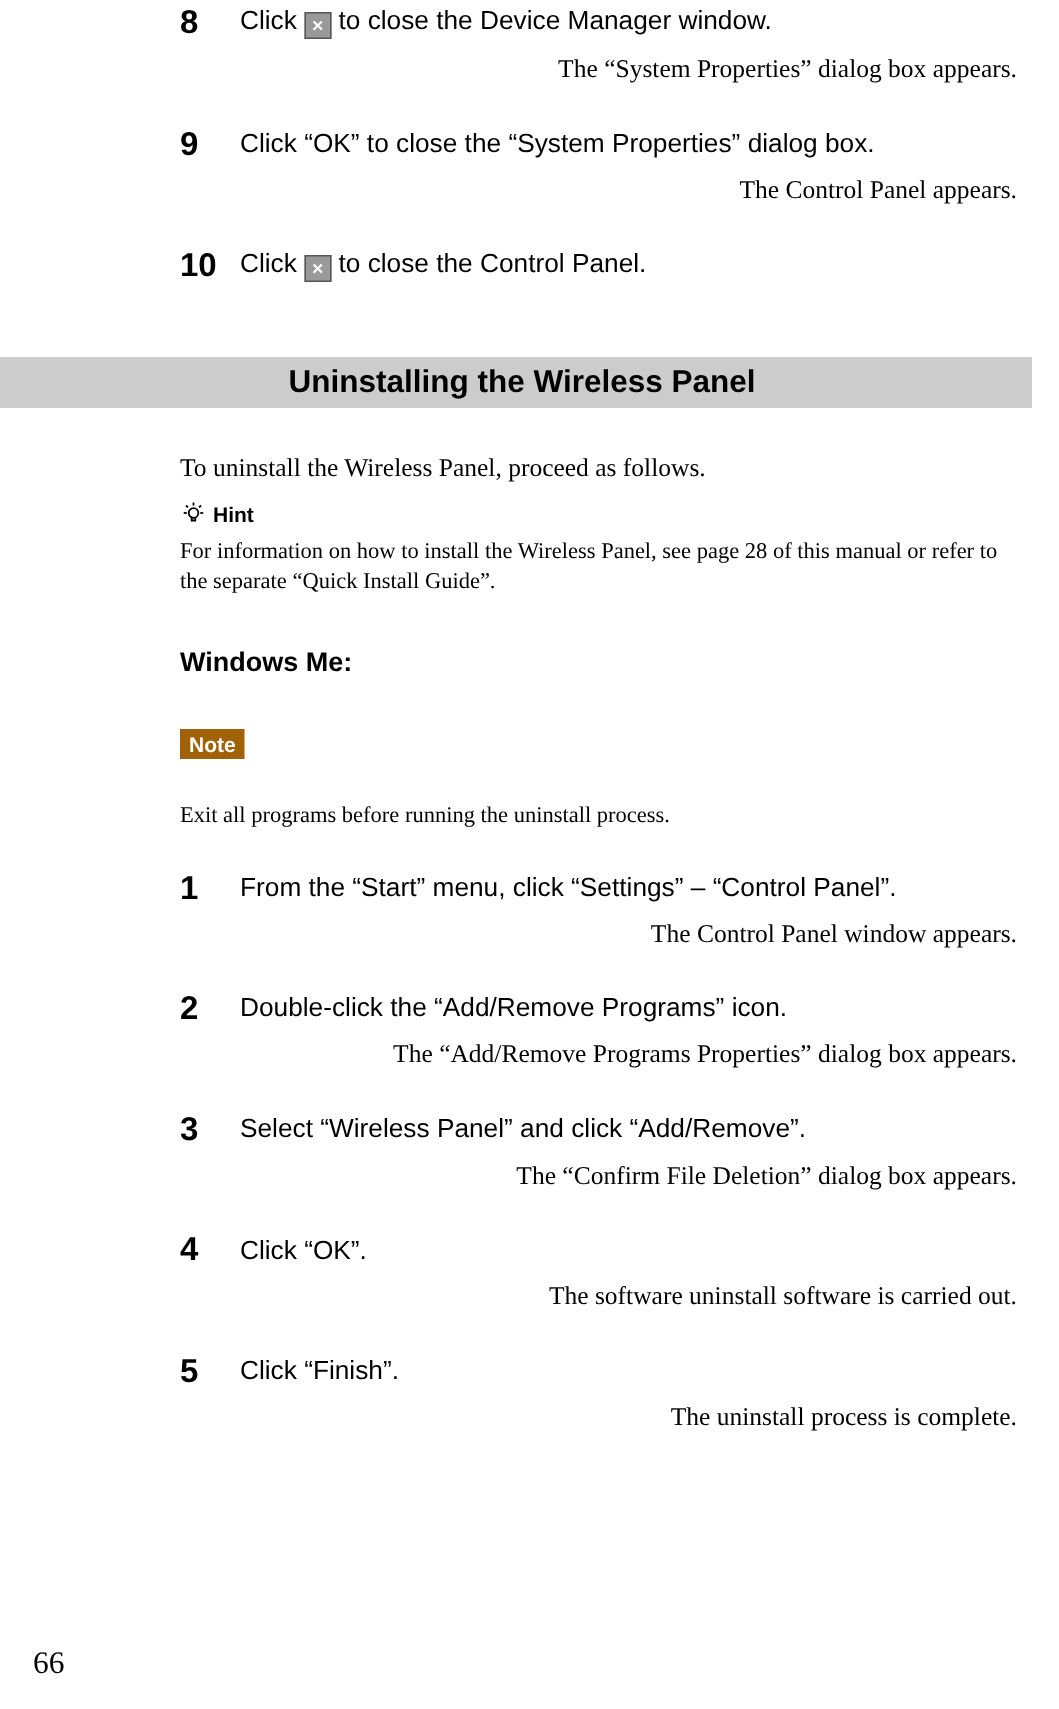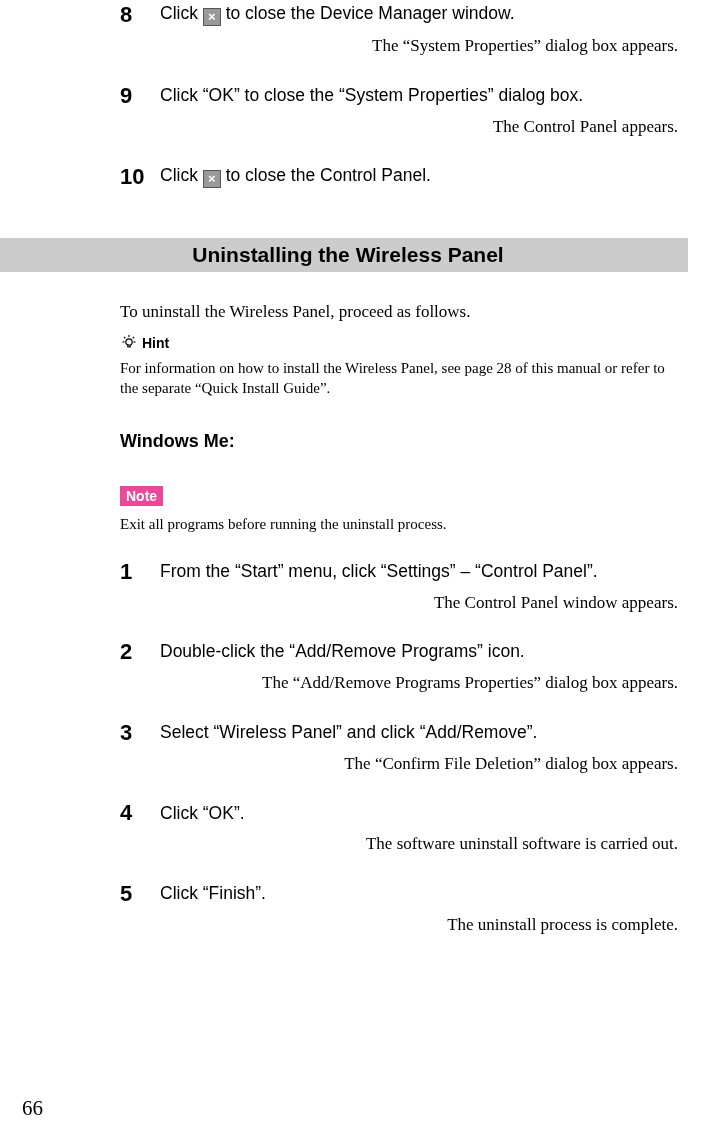--- a/index.html
+++ b/index.html
@@ -98,27 +98,27 @@
   }
   .subheading {
     font-family: Arial, Helvetica, sans-serif;
     font-weight: bold;
     font-size: 18px;
     margin-top: 32px;
     margin-bottom: 34px;
   }
   .note-label {
     display: inline-block;
-    background: #ec4899;
+    background: #a16207;
     color: #fff;
     font-family: Arial, Helvetica, sans-serif;
     font-weight: bold;
     font-size: 14px;
     padding: 2px 6px;
-    margin-bottom: 8px;
+    margin-bottom: 28px;
   }
   .page-num {
     position: absolute;
     bottom: 20px;
     left: 22px;
     font-size: 21px;
     font-family: "Times New Roman", Times, serif;
   }
 </style>
 </head>

